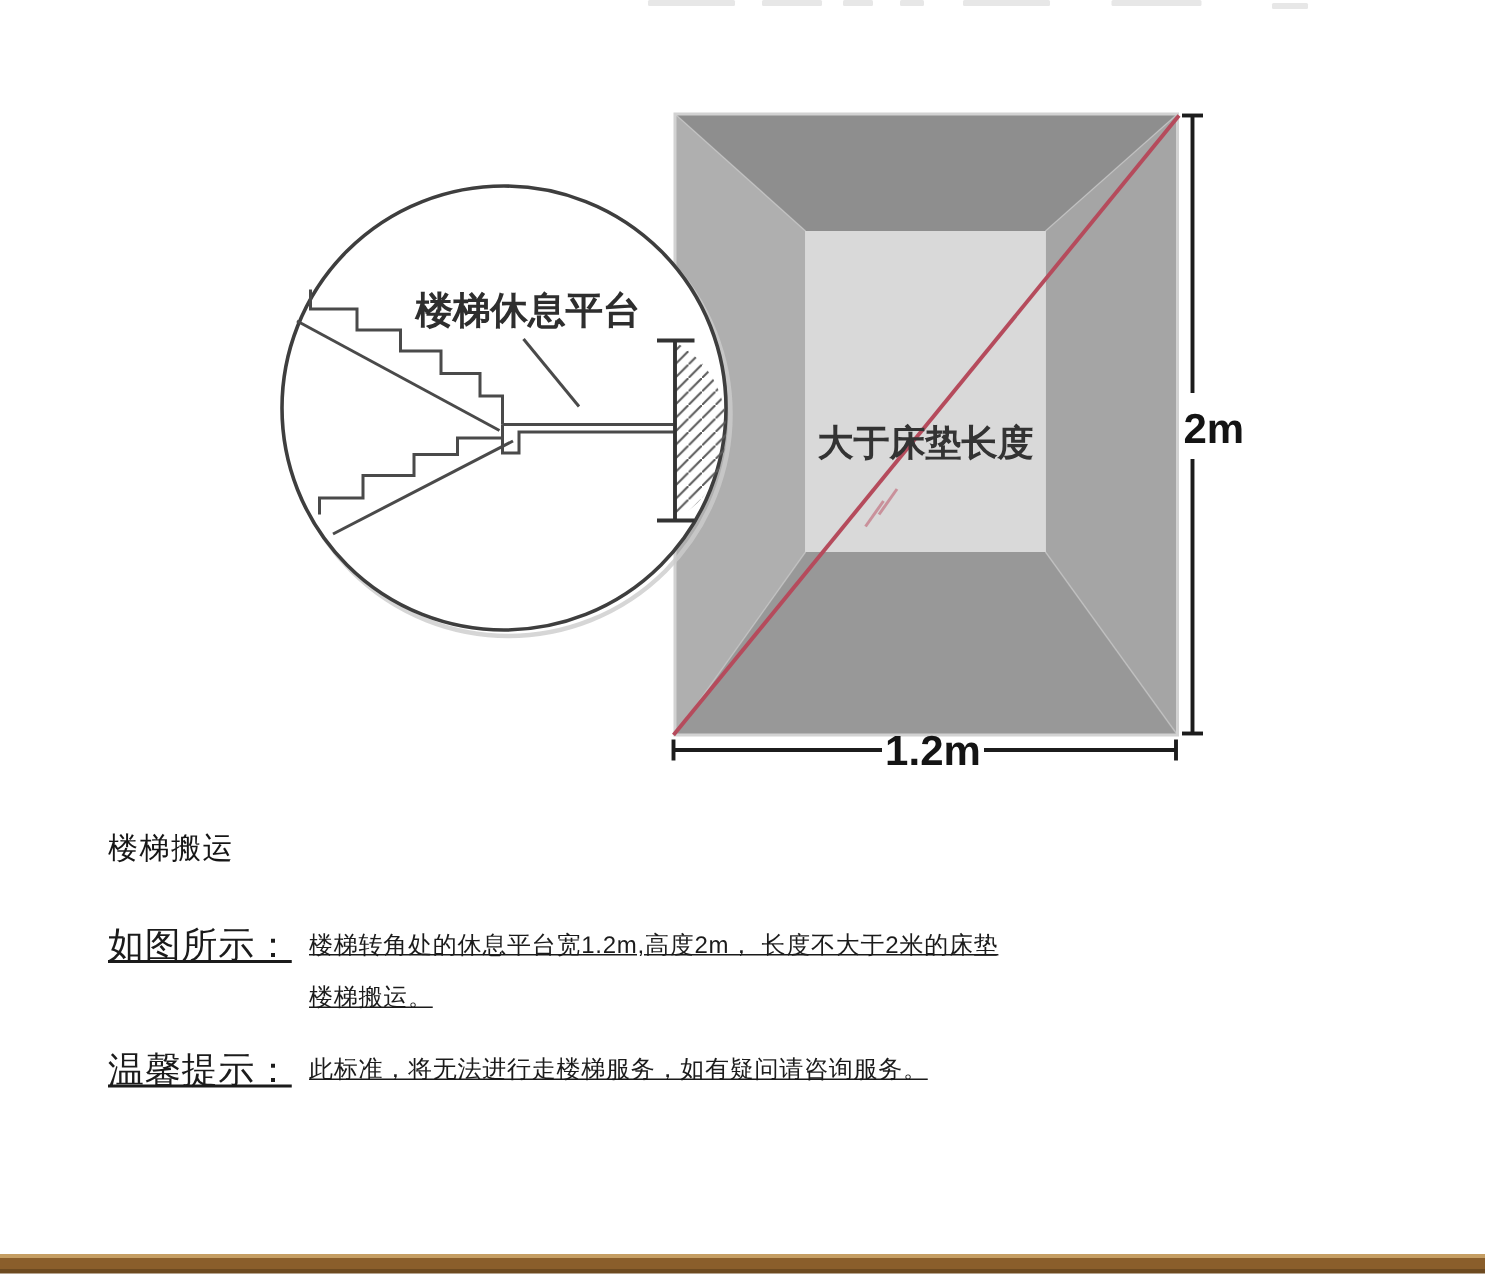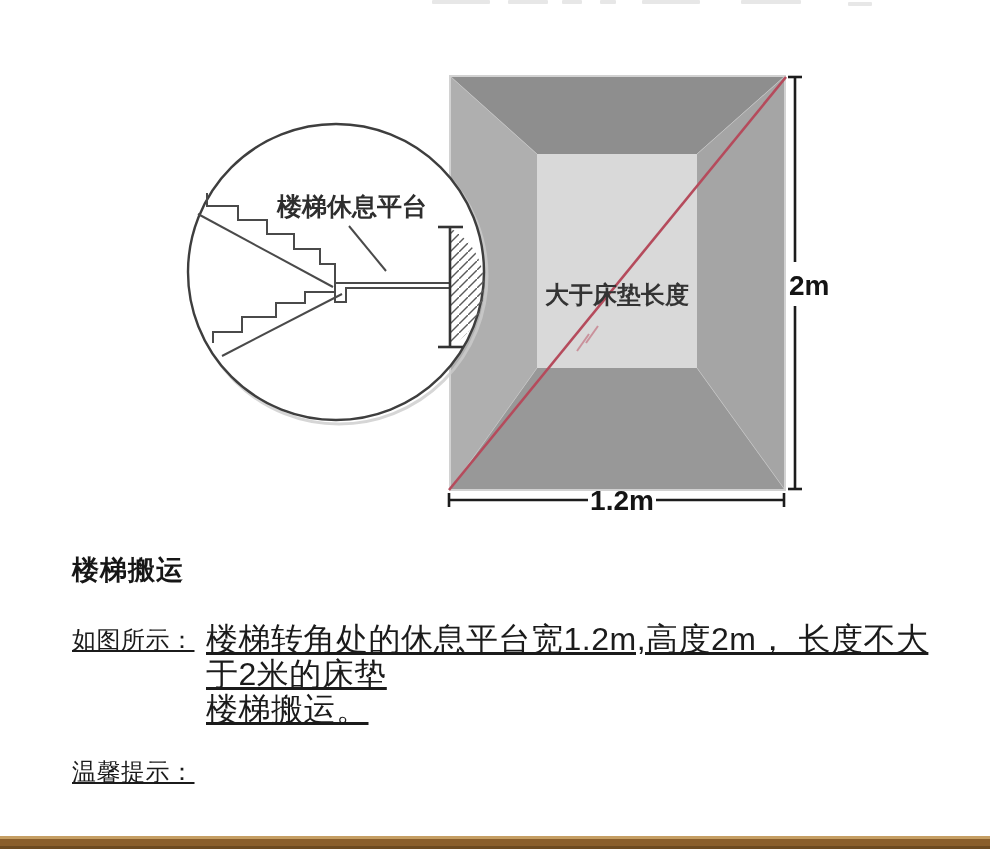--- a/index.html
+++ b/index.html
@@ -5,26 +5,26 @@
   html,body{margin:0;padding:0;}
   body{
     width:990px;height:849px;position:relative;background:#ffffff;overflow:hidden;
     font-family:"Liberation Sans","DejaVu Sans",sans-serif;
   }
   .stage{position:absolute;inset:0;width:990px;height:849px;}
   .diagram-svg{position:absolute;left:0;top:0;width:990px;height:535px;}
   .crop-artifact{position:absolute;background:#e7e7e7;border-radius:1px;}
 
   .text-block{position:absolute;left:72px;top:552px;width:880px;color:#1b1b1b;}
-  .heading{font-size:27px;font-weight:700;letter-spacing:1px;color:#161616;}
+  .heading{font-size:20px;font-weight:400;letter-spacing:1px;color:#161616;}
   .note-row{display:flex;align-items:flex-start;margin-top:0;text-decoration:underline;}
   .note-label{width:134px;flex:0 0 134px;font-size:24px;line-height:35px;color:#1b1b1b;letter-spacing:.5px;}
-  .note-text{width:735px;font-size:32px;line-height:35px;color:#1b1b1b;letter-spacing:.5px;}
+  .note-text{width:735px;font-size:16px;line-height:35px;color:#1b1b1b;letter-spacing:.5px;}
   .note-1{margin-top:34px;}
-  .note-2{margin-top:27px;}
+  .note-2{margin-top:13px;}
 
   .footer-bar{
     position:absolute;left:0;bottom:0;width:990px;height:13px;
     background:linear-gradient(#c59e63 0 20%, #8a5e2b 20% 78%, #6d4a20 78% 100%);
   }
 </style>
 </head>
 <body>
 
 <div class="stage">
@@ -119,18 +119,19 @@
       <div class="note-label">如图所示：</div>
       <div class="note-text">
         <div>楼梯转角处的休息平台宽1.2m,高度2m， 长度不大于2米的床垫</div>
         <div>楼梯搬运。</div>
       </div>
     </div>
 
     <div class="note-row note-2">
       <div class="note-label">温馨提示：</div>
       <div class="note-text">
+        <div>此标准，将无法进行走楼梯服务，如有疑问请咨询服务。</div>
       </div>
     </div>
   </div>
 
   <div class="footer-bar"></div>
 </div>
 
 </body></html>

